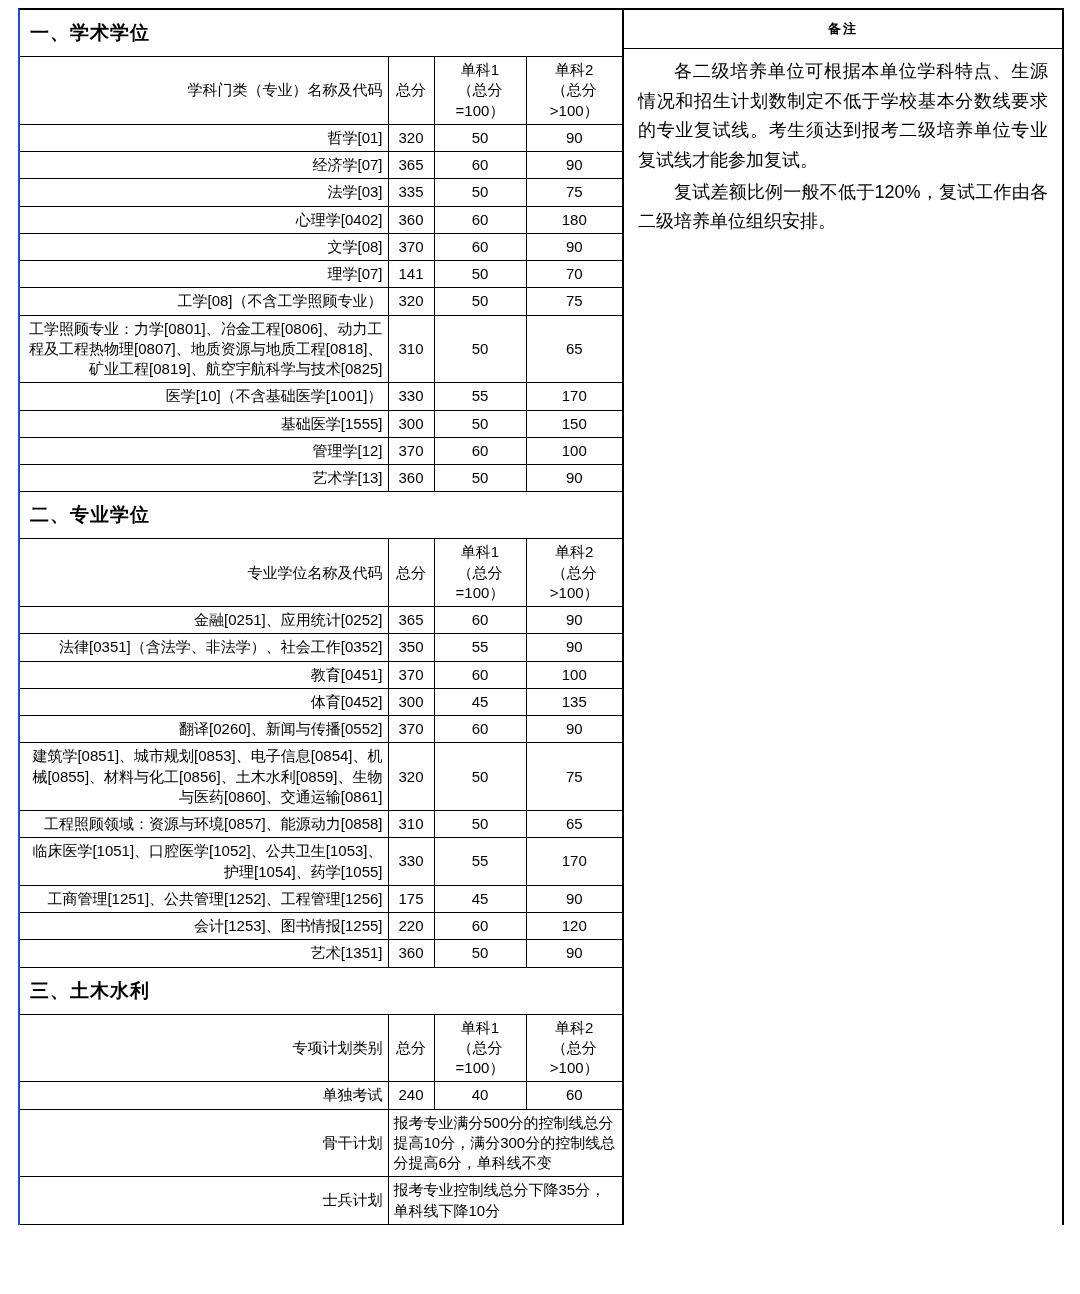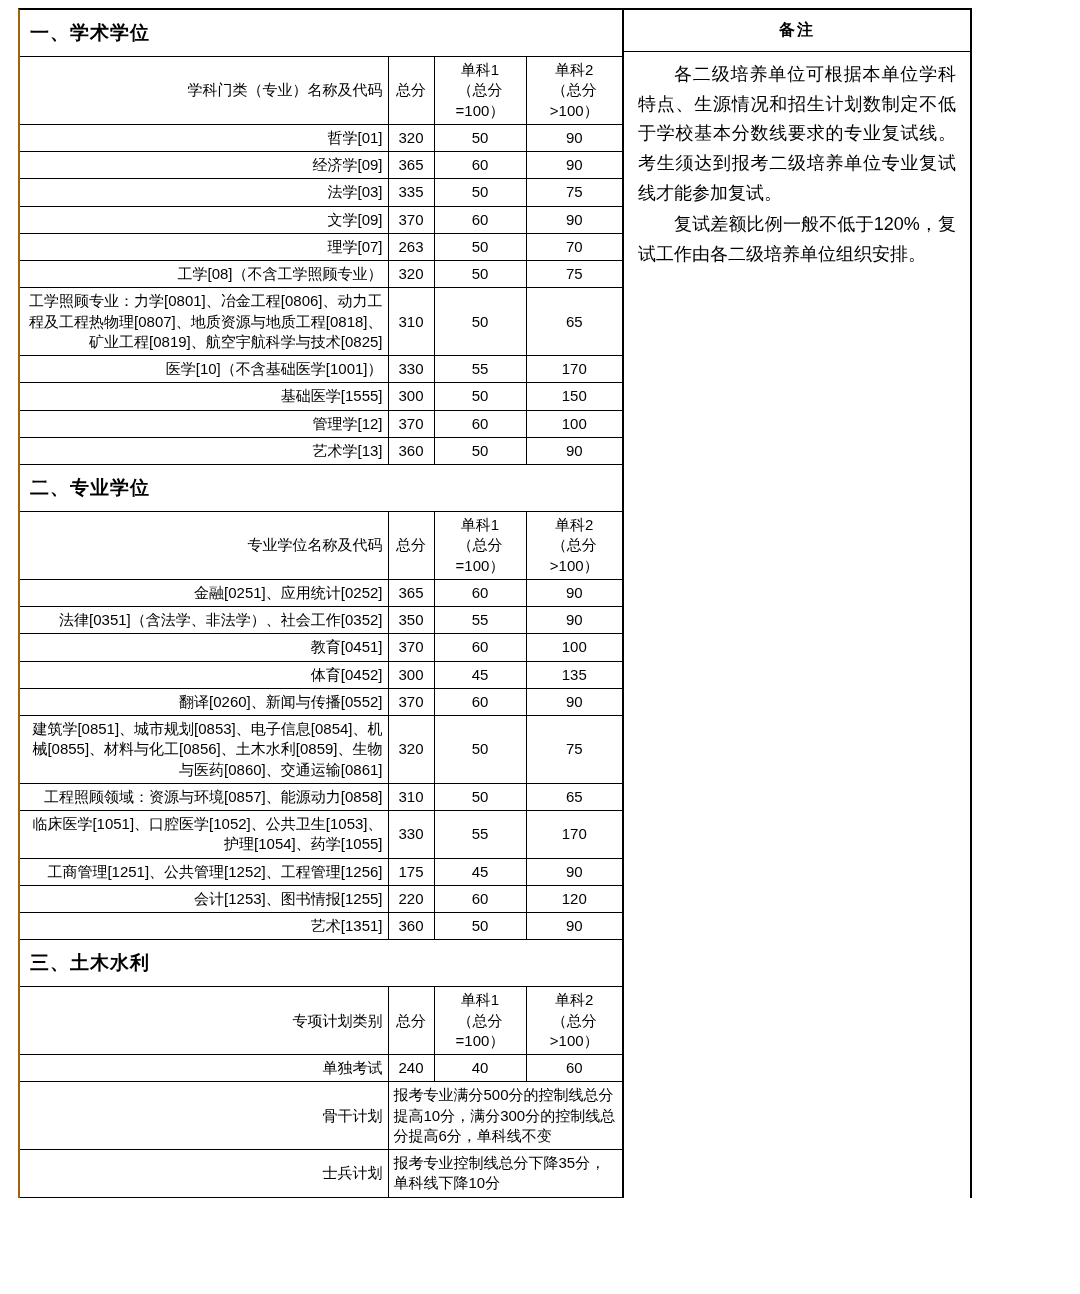--- a/index.html
+++ b/index.html
@@ -16,23 +16,23 @@
   }
   .page {
     position: relative;
     width: 1080px;
     height: 1294px;
     box-sizing: border-box;
     padding: 8px 14px 0 18px;
   }
   .outer {
     display: flex;
-    width: 954px;
+    width: 1046px;
     border-top: 2px solid #000;
-    border-left: 2px solid #a16207;
+    border-left: 2px solid #1d4ed8;
     border-right: 2px solid #000;
     box-sizing: border-box;
   }
   .left-col {
     width: 604px;
     box-sizing: border-box;
     border-right: 2px solid #000;
   }
   .right-col {
     flex: 1;
@@ -77,21 +77,21 @@
   .name-cell {
     text-align: left;
     font-size: 15px;
   }
   .num-cell {
     text-align: center;
     font-size: 15px;
   }
   .note-head {
     text-align: center;
-    font-size: 16px;
+    font-size: 13px;
     font-weight: bold;
     letter-spacing: 2px;
     padding: 10px 0 10px 0;
     border-bottom: 1px solid #000;
   }
   .note-body {
     padding: 8px 14px 10px 14px;
     font-size: 18px;
     line-height: 1.65;
   }
@@ -143,40 +143,46 @@
             <div>&gt;100）</div>
           </td>
         </tr>
         <tr>
           <td class="name-cell noleft">哲学[01]</td>
           <td class="num-cell">320</td>
           <td class="num-cell">50</td>
           <td class="num-cell noright">90</td>
         </tr>
         <tr>
-          <td class="name-cell noleft">经济学[09]</td>
+          <td class="name-cell noleft">经济学[07]</td>
           <td class="num-cell">365</td>
           <td class="num-cell">60</td>
           <td class="num-cell noright">90</td>
         </tr>
         <tr>
           <td class="name-cell noleft">法学[03]</td>
           <td class="num-cell">335</td>
           <td class="num-cell">50</td>
           <td class="num-cell noright">75</td>
         </tr>
         <tr>
-          <td class="name-cell noleft">文学[09]</td>
+          <td class="name-cell noleft">心理学[0402]</td>
+          <td class="num-cell">360</td>
+          <td class="num-cell">60</td>
+          <td class="num-cell noright">180</td>
+        </tr>
+        <tr>
+          <td class="name-cell noleft">文学[08]</td>
           <td class="num-cell">370</td>
           <td class="num-cell">60</td>
           <td class="num-cell noright">90</td>
         </tr>
         <tr>
           <td class="name-cell noleft">理学[07]</td>
-          <td class="num-cell">263</td>
+          <td class="num-cell">141</td>
           <td class="num-cell">50</td>
           <td class="num-cell noright">70</td>
         </tr>
         <tr>
           <td class="name-cell noleft">工学[08]（不含工学照顾专业）</td>
           <td class="num-cell">320</td>
           <td class="num-cell">50</td>
           <td class="num-cell noright">75</td>
         </tr>
         <tr>

